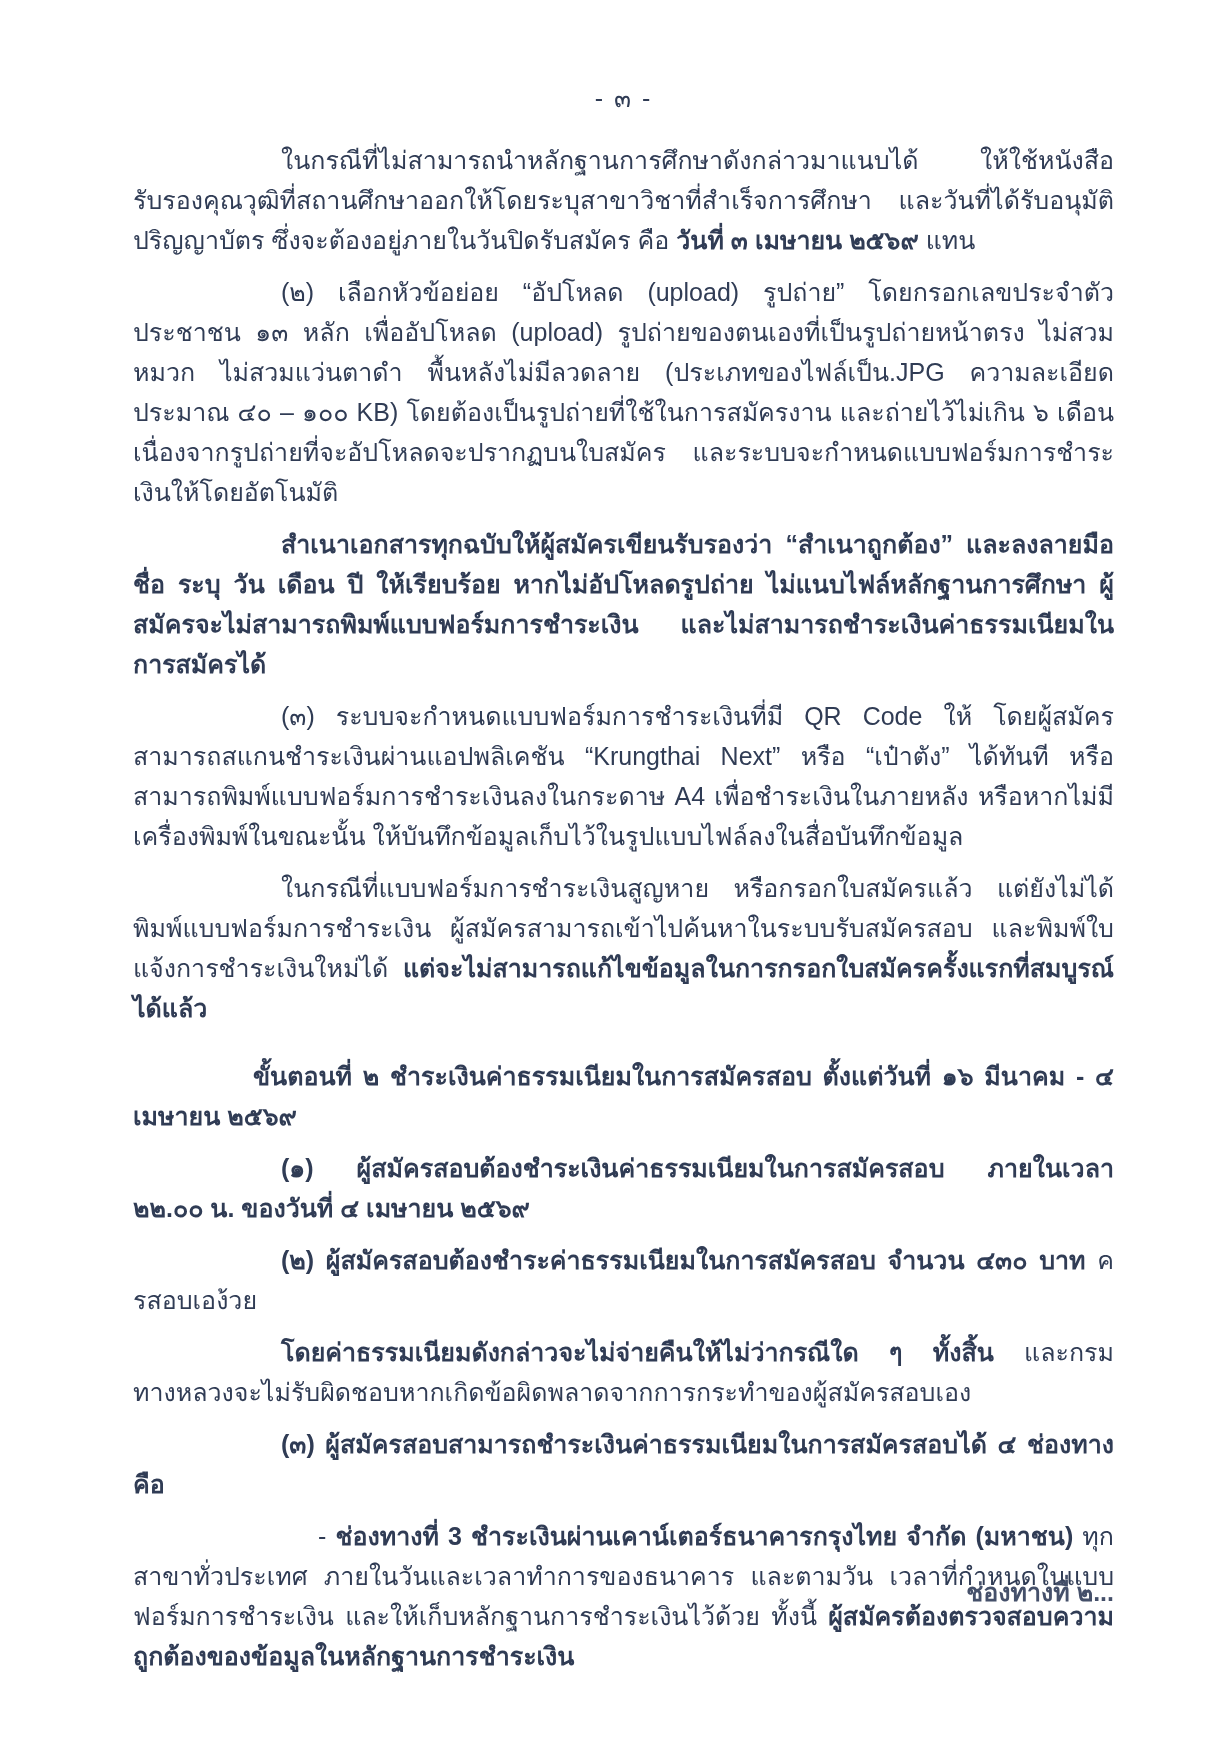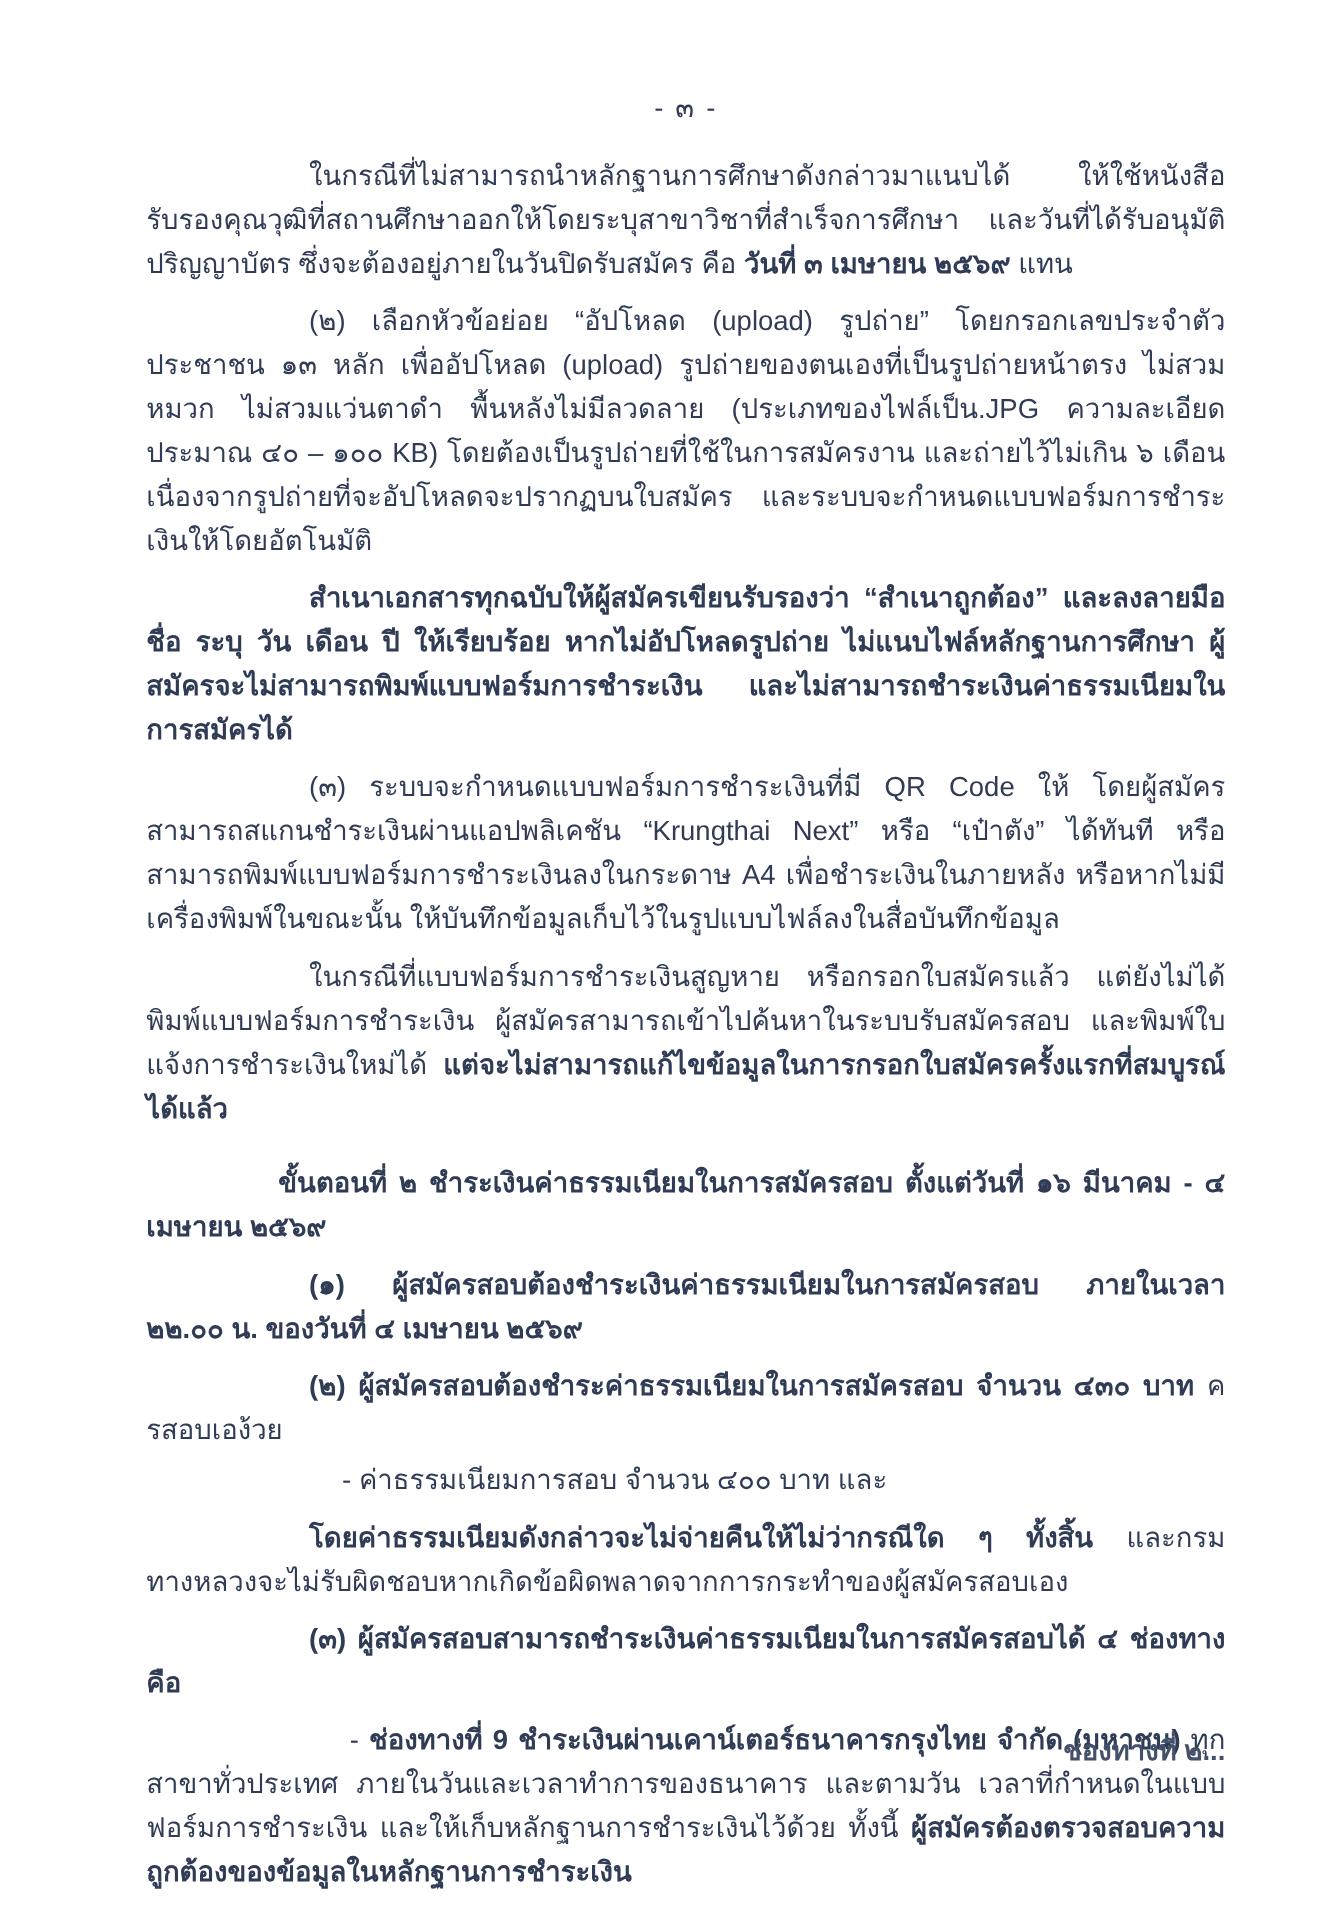--- a/index.html
+++ b/index.html
@@ -73,24 +73,23 @@
     <p><span>(๓) ระบบจะกำหนดแบบฟอร์มการชำระเงินที่มี QR Code ให้ โดยผู้สมัครสามารถสแกนชำระเงินผ่านแอปพลิเคชัน “Krungthai Next” หรือ “เป๋าตัง” ได้ทันที หรือสามารถพิมพ์แบบฟอร์มการชำระเงินลงในกระดาษ A4 เพื่อชำระเงินในภายหลัง หรือหากไม่มีเครื่องพิมพ์ในขณะนั้น ให้บันทึกข้อมูลเก็บไว้ในรูปแบบไฟล์ลงในสื่อบันทึกข้อมูล</span></p>
 
     <p><span>ในกรณีที่แบบฟอร์มการชำระเงินสูญหาย หรือกรอกใบสมัครแล้ว แต่ยังไม่ได้พิมพ์แบบฟอร์มการชำระเงิน ผู้สมัครสามารถเข้าไปค้นหาในระบบรับสมัครสอบ และพิมพ์ใบแจ้งการชำระเงินใหม่ได้ </span><span class="b">แต่จะไม่สามารถแก้ไขข้อมูลในการกรอกใบสมัครครั้งแรกที่สมบูรณ์ได้แล้ว</span></p>
 
     <p class="heading">ขั้นตอนที่ ๒ ชำระเงินค่าธรรมเนียมในการสมัครสอบ ตั้งแต่วันที่ ๑๖ มีนาคม - ๔ เมษายน ๒๕๖๙</p>
 
     <p><span class="b">(๑) ผู้สมัครสอบต้องชำระเงินค่าธรรมเนียมในการสมัครสอบ ภายในเวลา ๒๒.๐๐ น. ของวันที่ ๔ เมษายน ๒๕๖๙</span></p>
 
     <p><span class="b">(๒) ผู้สมัครสอบต้องชำระค่าธรรมเนียมในการสมัครสอบ จำนวน ๔๓๐ บาท</span><span> ครสอบเอง้วย</span></p>
 
-    <p class="fee-line">- ค่าธรรมเนียมการสอบ จำนวน ๔๐๐ บาท และ</p>
 
     <p><span class="b">โดยค่าธรรมเนียมดังกล่าวจะไม่จ่ายคืนให้ไม่ว่ากรณีใด ๆ ทั้งสิ้น</span><span> และกรมทางหลวงจะไม่รับผิดชอบหากเกิดข้อผิดพลาดจากการกระทำของผู้สมัครสอบเอง</span></p>
 
     <p><span class="b">(๓) ผู้สมัครสอบสามารถชำระเงินค่าธรรมเนียมในการสมัครสอบได้ ๔ ช่องทาง คือ</span></p>
 
-    <p class="channel"><span>- </span><span class="b">ช่องทางที่ 9 ชำระเงินผ่านเคาน์เตอร์ธนาคารกรุงไทย จำกัด (มหาชน)</span><span> ทุกสาขาทั่วประเทศ ภายในวันและเวลาทำการของธนาคาร และตามวัน เวลาที่กำหนดในแบบฟอร์มการชำระเงิน และให้เก็บหลักฐานการชำระเงินไว้ด้วย ทั้งนี้ </span><span class="b">ผู้สมัครต้องตรวจสอบความถูกต้องของข้อมูลในหลักฐานการชำระเงิน</span></p>
+    <p class="channel"><span>- </span><span class="b">ช่องทางที่ 3 ชำระเงินผ่านเคาน์เตอร์ธนาคารกรุงไทย จำกัด (มหาชน)</span><span> ทุกสาขาทั่วประเทศ ภายในวันและเวลาทำการของธนาคาร และตามวัน เวลาที่กำหนดในแบบฟอร์มการชำระเงิน และให้เก็บหลักฐานการชำระเงินไว้ด้วย ทั้งนี้ </span><span class="b">ผู้สมัครต้องตรวจสอบความถูกต้องของข้อมูลในหลักฐานการชำระเงิน</span></p>
 
   </div>
 
   <div class="footer">ช่องทางที่ ๒...</div>
 </div>
 
 </body></html>

